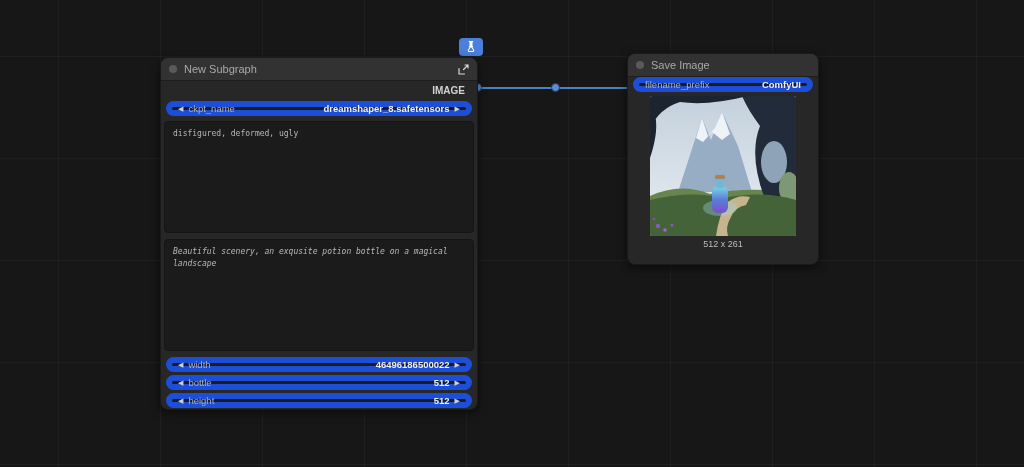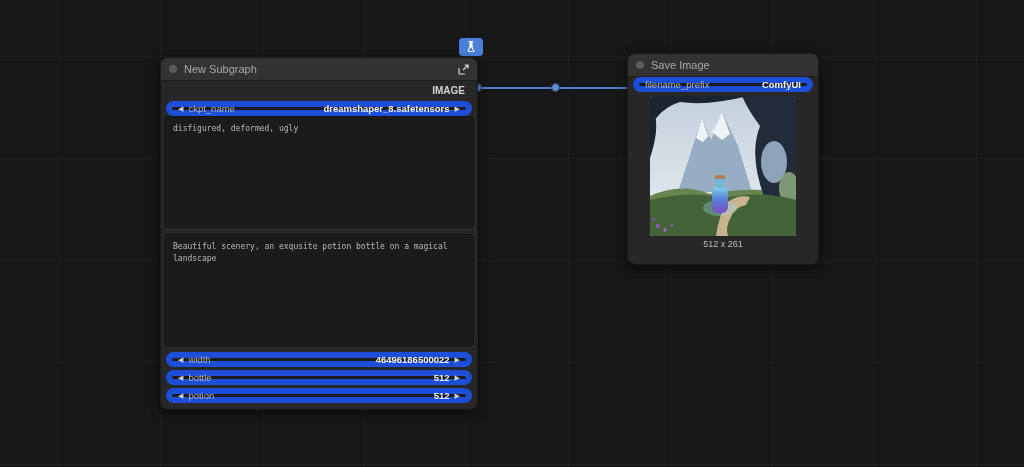--- a/index.html
+++ b/index.html
@@ -59,21 +59,21 @@
     margin:0 3px;
     color:#b8b8b8;
     font-family:"DejaVu Sans Mono",monospace;
     font-size:8px;
     line-height:1.5;
     padding:6px 8px;
     white-space:pre-wrap;
     box-sizing:border-box;
     overflow:hidden;
   }
-  .mt2{margin-top:2px;} .mt3{margin-top:3px;} .mt5{} .mt6{margin-top:6px;}
+  .mt2{margin-top:2px;} .mt3{margin-top:3px;} .mt5{margin-top:5px;} .mt6{margin-top:6px;}
   .link-line{position:absolute;left:478px;top:87px;width:155px;height:2px;background:#4d7fc4;}
   .slot-dot{position:absolute;width:9px;height:9px;border-radius:50%;background:#5b8dd6;border:1px solid #26364e;box-sizing:border-box;}
   .dot-out{left:473px;top:83px;}
   .dot-mid{left:551px;top:83px;}
   .dot-in{left:628px;top:83px;}
   .badge{
     position:absolute;left:459px;top:38px;
     width:24px;height:18px;border-radius:4px;
     background:#4b7fd9;
     display:flex;align-items:center;justify-content:center;
@@ -118,39 +118,39 @@
 
     <div class="widget mt2">
       <span class="arrow">◀</span>
       <span class="w-label">ckpt_name</span>
       <span class="w-value">dreamshaper_8.safetensors</span>
       <span class="arrow">▶</span>
     </div>
 
     <div class="textarea mt5" style="height:112px;">disfigured, deformed, ugly</div>
 
-    <div class="textarea mt6" style="height:112px;">Beautiful scenery, an exqusite potion bottle on a magical landscape</div>
+    <div class="textarea mt6" style="height:112px;font-style:italic;">Beautiful scenery, an exqusite potion bottle on a magical landscape</div>
 
     <div class="widget mt6">
       <span class="arrow">◀</span>
       <span class="w-label">width</span>
       <span class="w-value">46496186500022</span>
       <span class="arrow">▶</span>
     </div>
 
     <div class="widget mt3">
       <span class="arrow">◀</span>
       <span class="w-label">bottle</span>
       <span class="w-value">512</span>
       <span class="arrow">▶</span>
     </div>
 
     <div class="widget mt3">
       <span class="arrow">◀</span>
-      <span class="w-label">potion</span>
+      <span class="w-label">height</span>
       <span class="w-value">512</span>
       <span class="arrow">▶</span>
     </div>
   </div>
 
   <div class="node" style="left:627px;top:53px;width:192px;height:212px;">
     <div class="node-header">
       <span class="status-dot"></span>
       <span class="node-title">Save Image</span>
     </div>

